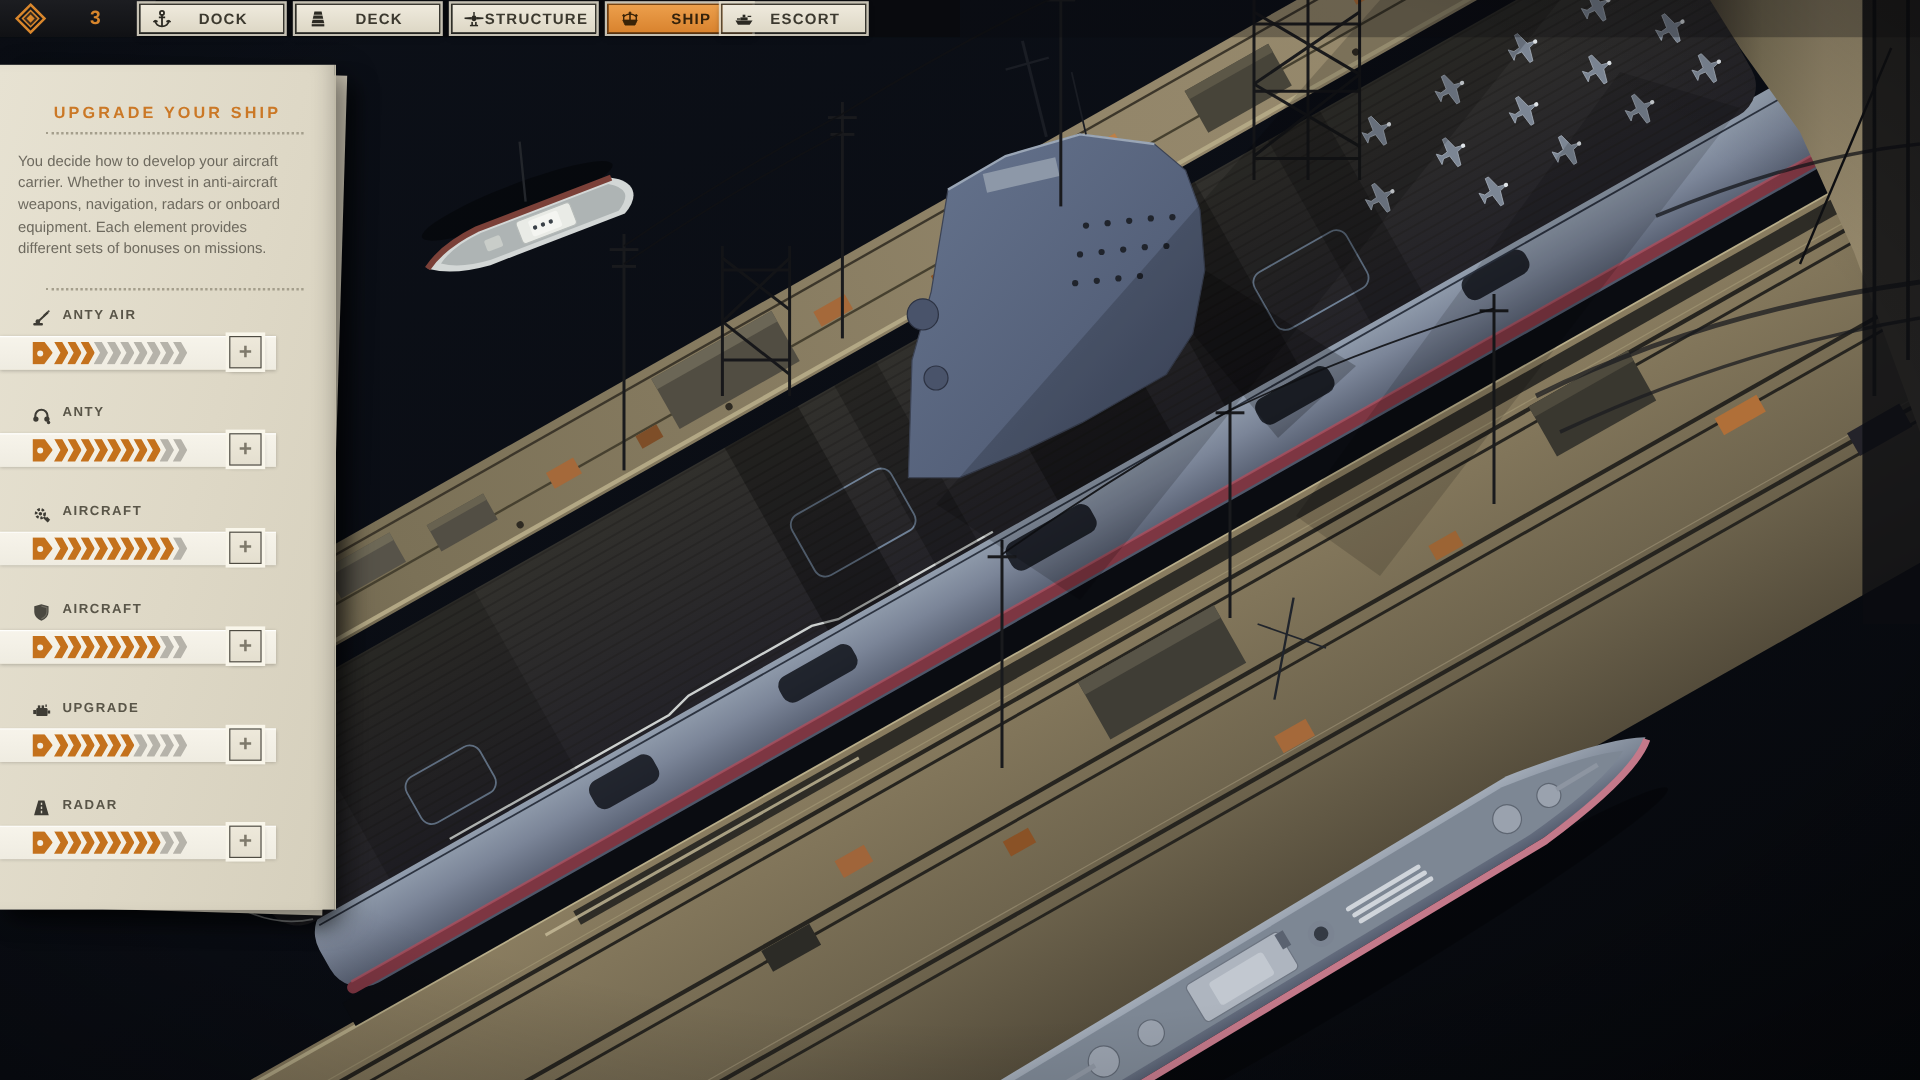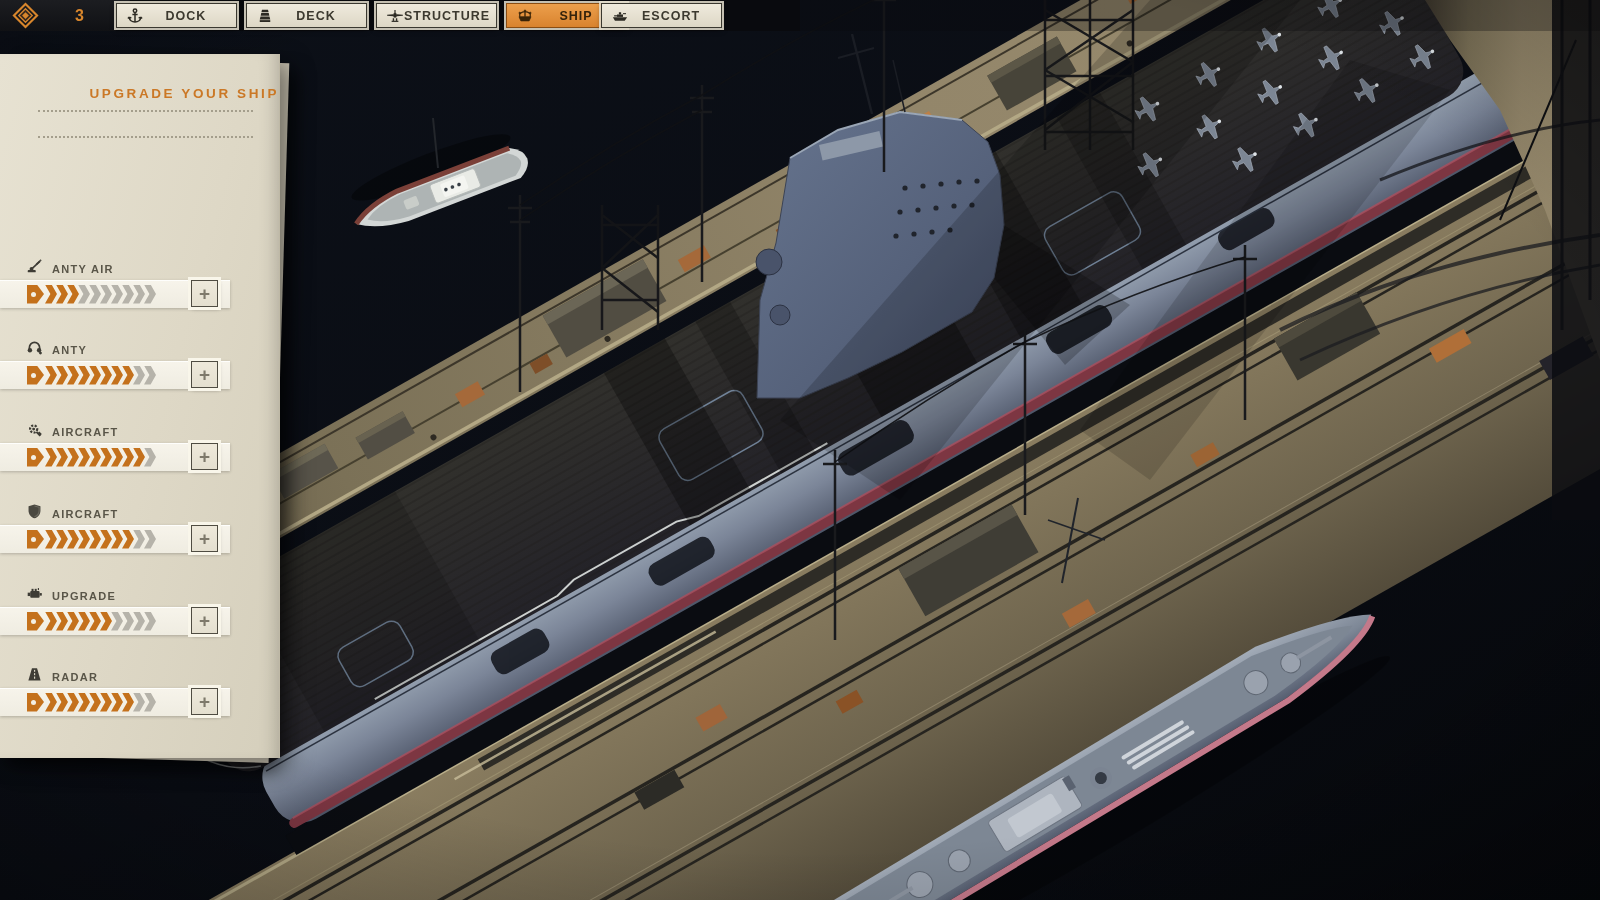--- a/index.html
+++ b/index.html
@@ -25,28 +25,28 @@
   .tab.selected{background:linear-gradient(#ec9f4c,#d9832e);border-color:#8a4d12;}
   .tab.selected .tab-label{color:#34220b;}
 
   
   #panel-back{position:absolute;left:7px;top:59px;width:272px;height:700px;z-index:19;
     background:#cfc8b6;transform:rotate(1.7deg);box-shadow:8px 9px 18px rgba(0,0,0,.55);}
   #panel{position:absolute;left:0;top:54px;width:279px;height:704px;z-index:20;
     background:linear-gradient(105deg,#e7e2d2 0%,#ded8c6 55%,#d5cfbc 100%);
     box-shadow:10px 8px 22px rgba(0,0,0,.45), inset -14px 0 18px -12px rgba(0,0,0,.22);
     border-right:1px solid #bfb9a6;}
-  #panel-title{margin:0;padding-top:32px;text-align:right;color:#cb7826;
+  #panel-title{margin:0;padding-top:32px;text-align:center;color:#cb7826;
     font-size:13.5px;font-weight:bold;letter-spacing:2.6px;font-stretch:condensed;}
   .dotted-sep{border:0;border-top:2px dotted #a49e8c;margin:9px 26px 0 38px;height:0;}
   #panel-desc{margin:13px 30px 0 15px;color:#6e6a5f;font-size:12.4px;line-height:1.47;}
   .dotted-sep.low{margin-top:24px;}
 
   .up-row{position:absolute;left:0;width:100%;}
-  .up-head{margin-left:26px;display:flex;align-items:flex-end;gap:9px;height:18px;}
+  .up-head{margin-left:26px;display:flex;align-items:flex-start;gap:9px;height:18px;}
   .up-head svg{width:17px;height:17px;flex:0 0 auto;}
   .up-label{font-size:11px;font-weight:bold;letter-spacing:1.3px;color:#595548;
     font-stretch:condensed;}
   .up-bar{margin-top:5px;position:relative;height:28px;width:230px;box-sizing:border-box;
     background:linear-gradient(#f7f4eb,#efece1);
     box-shadow:0 1px 3px rgba(0,0,0,.22), inset 0 1px 0 rgba(255,255,255,.85);
     display:flex;align-items:center;padding-left:27px;}
   .level-badge{width:17px;height:19px;background:#c4711c;position:relative;flex:0 0 auto;
     clip-path:polygon(0 0,58% 0,100% 50%,58% 100%,0 100%);margin-right:2px;}
   .level-badge i{position:absolute;left:4px;top:7px;width:5px;height:5px;border-radius:50%;
@@ -450,20 +450,21 @@
       </g>
     </svg>
     <span class="tab-label">ESCORT</span>
   </div>
 </div>
 
 <div id="panel-back"></div>
 <div id="panel">
   <h1 id="panel-title">UPGRADE YOUR SHIP</h1>
   <hr class="dotted-sep">
+  <p id="panel-desc">You decide how to develop your aircraft carrier. Whether to invest in anti-aircraft weapons, navigation, radars or onboard equipment. Each element provides different sets of bonuses on missions.</p>
   <hr class="dotted-sep low">
 
   <div class="up-row" style="top:203px">
     <div class="up-head">
       <svg viewBox="0 0 20 20">
         <g fill="#3e3c35">
           <rect x="2" y="14.2" width="9.5" height="2.6" rx="1"></rect>
           <circle cx="6.5" cy="13" r="2.3"></circle>
           <path d="M6.5 11.8 L15.5 3.2 L17 4.8 L8 13 Z"></path>
           <path d="M11.5 6.8 L17.2 1.6 L18.4 2.9 L12.9 8.2 Z" opacity=".9"></path>

